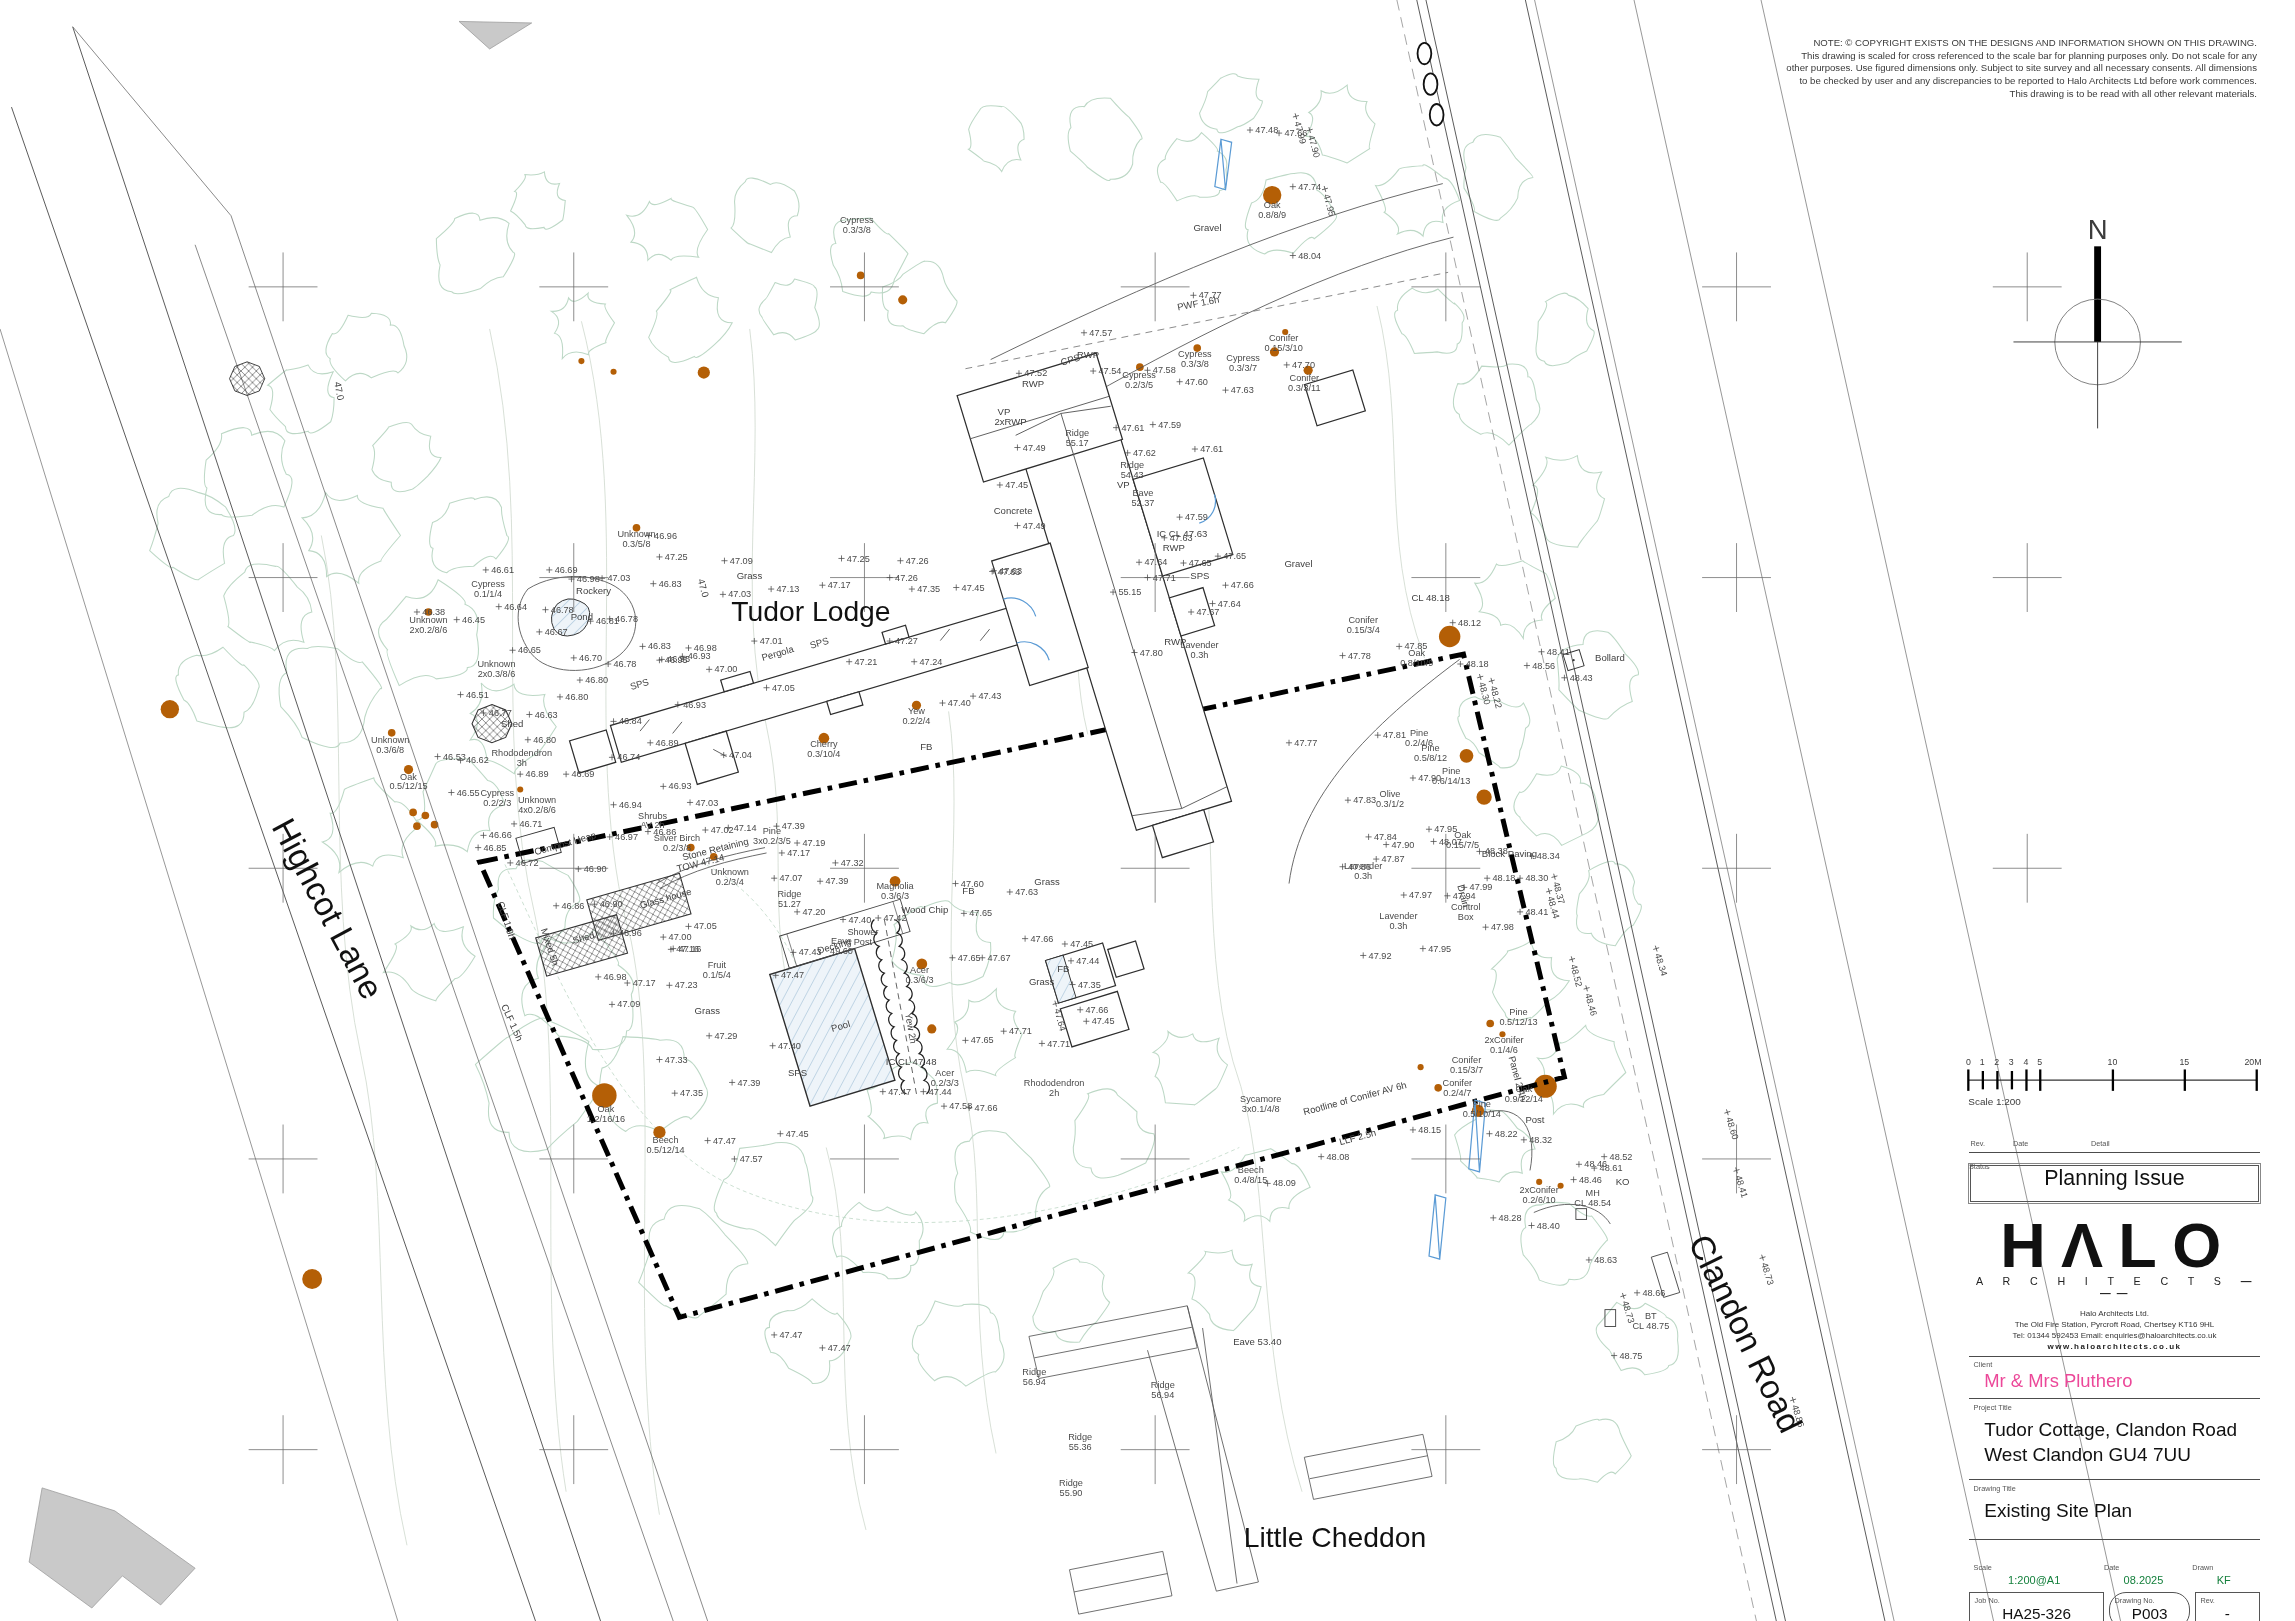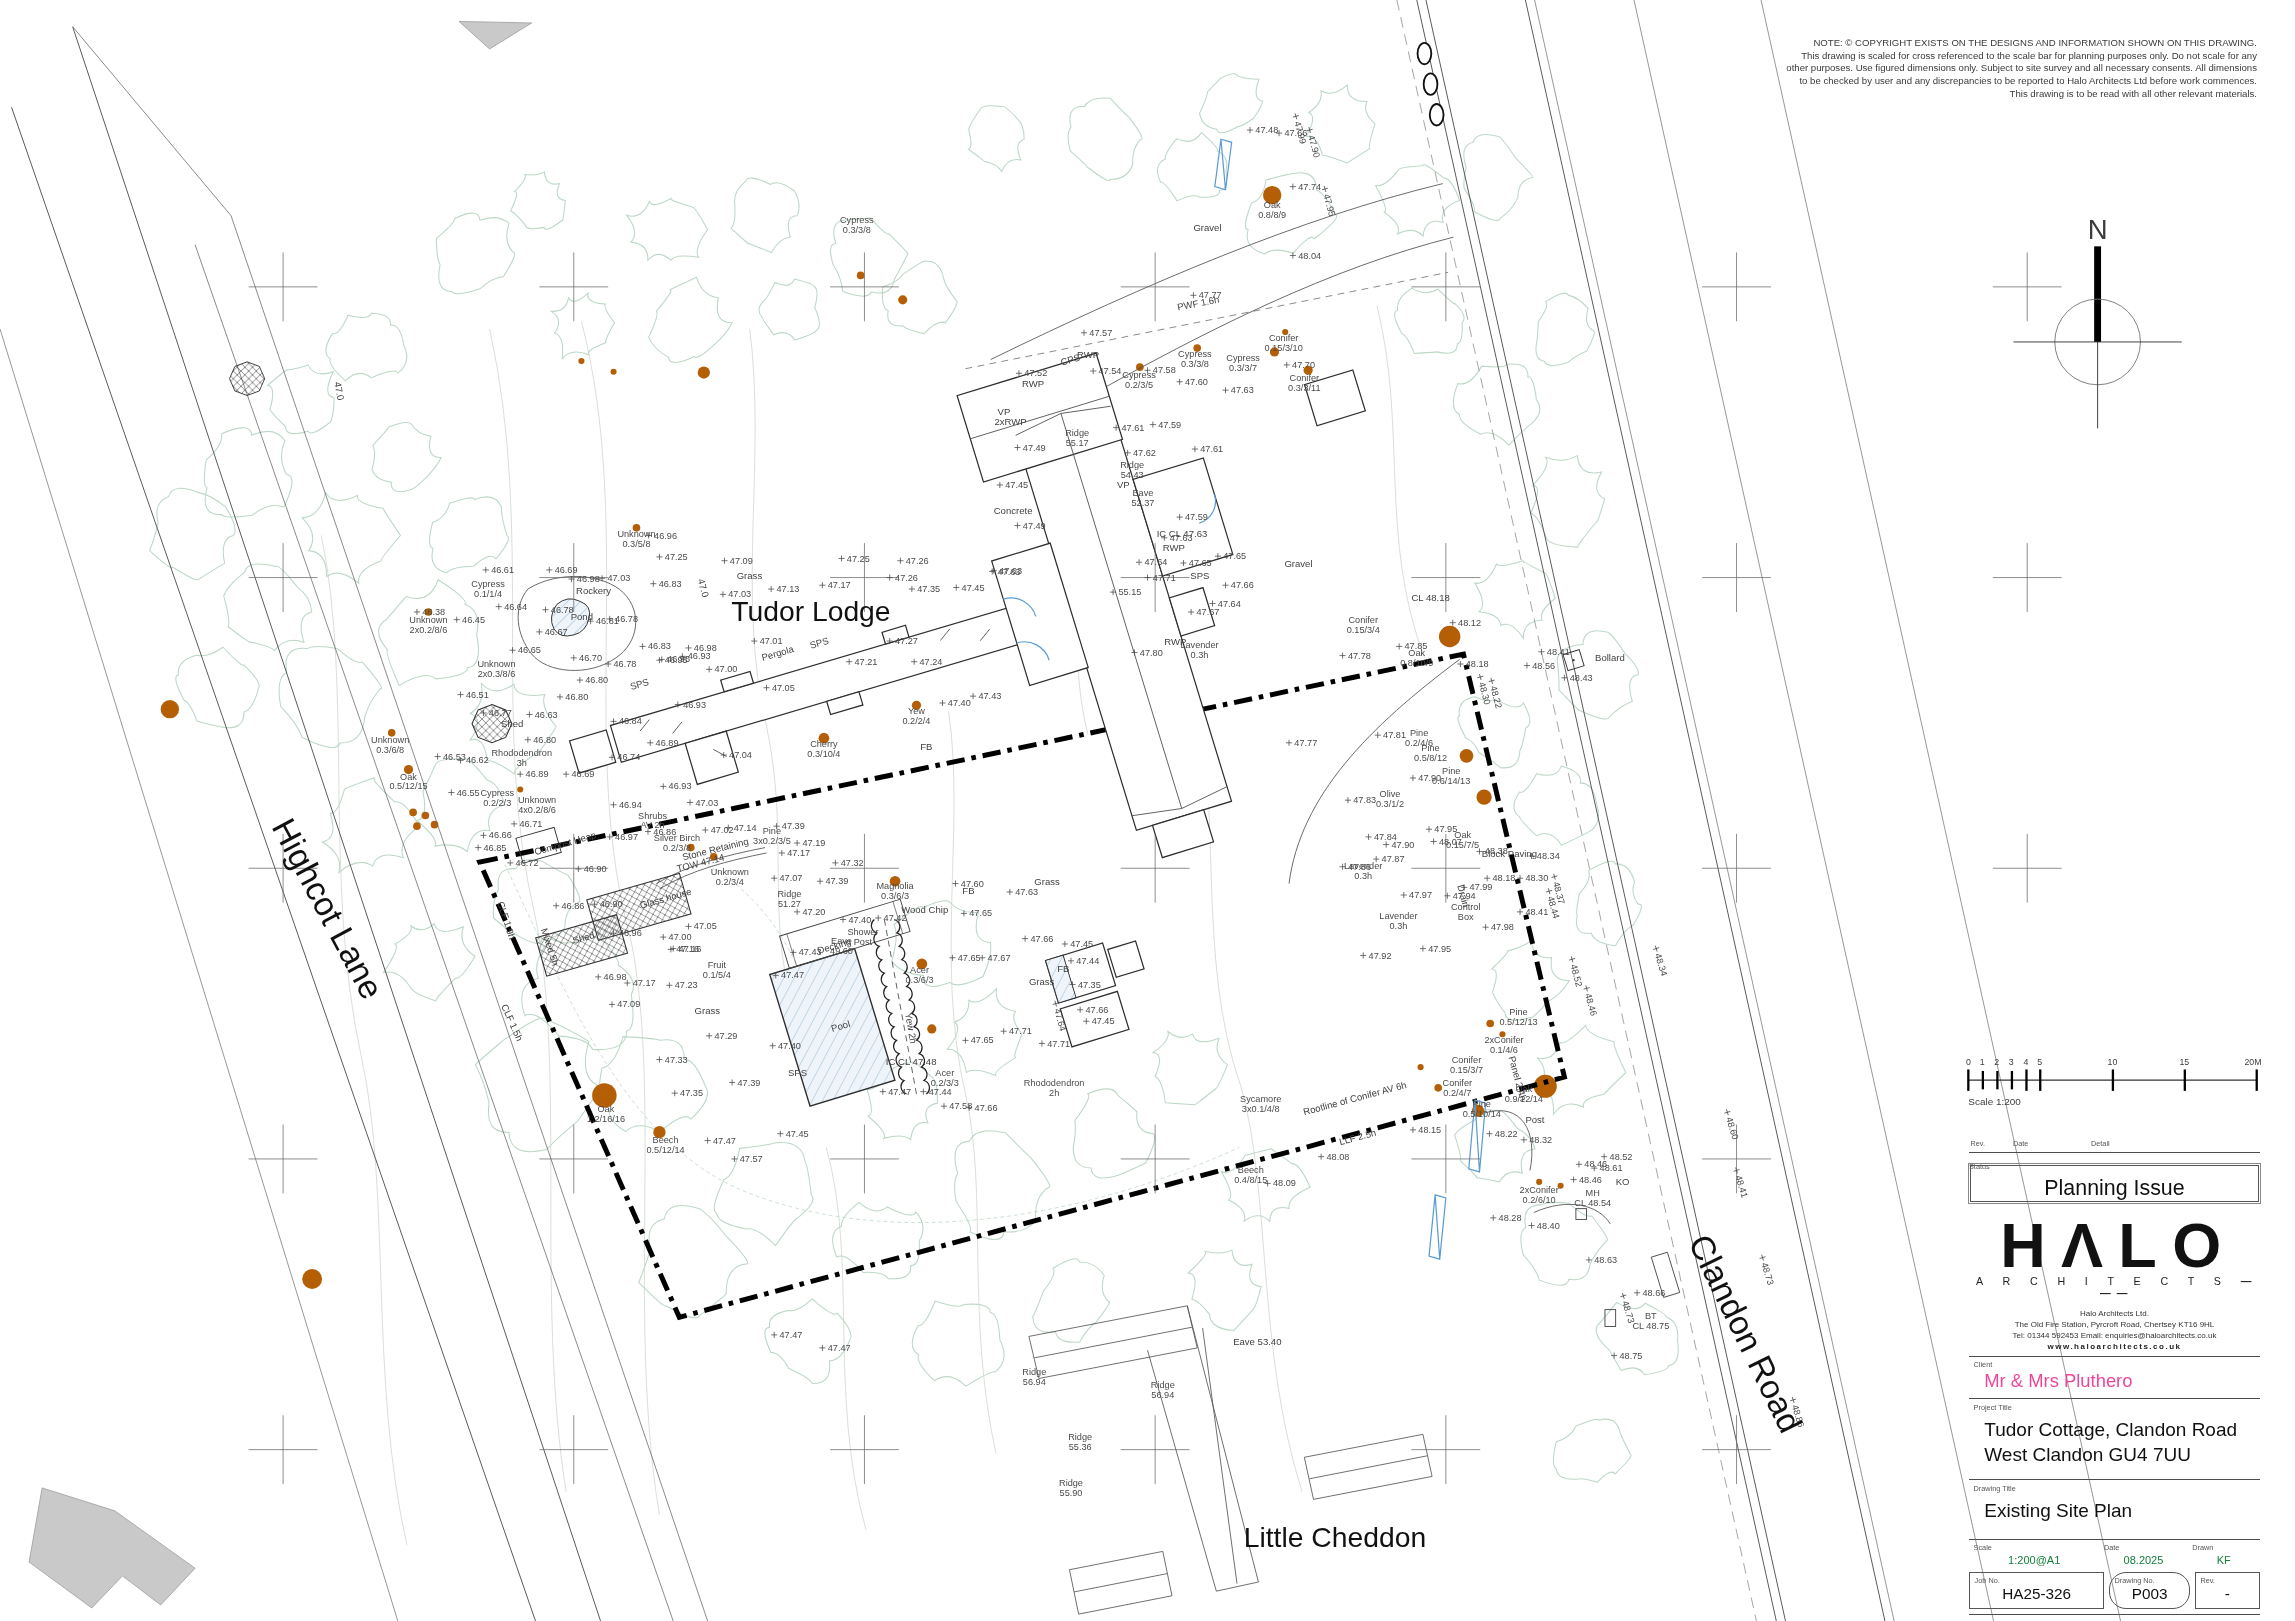--- a/index.html
+++ b/index.html
@@ -34,36 +34,36 @@
   .copyright{position:absolute;left:1752px;top:37px;width:505px;text-align:right;
     font-size:9.6px;line-height:1.32;color:#3a3a3a;}
 
   
   .tblock{position:absolute;left:1969px;top:1137px;width:291px;font-size:9.2px;}
   .tb-revrow{position:relative;height:15.3px;border-bottom:0.9px solid #4c4c4c;}
   .tb-revrow span{position:absolute;top:2.3px;font-size:7.3px;color:#555;}
   .tb-small{font-size:7.3px;color:#555;}
   .tb-status{position:relative;margin-top:2.3px;padding-top:7.7px;}
   .tb-statusbox{border:1.1px solid #555;outline:0.8px solid #888;outline-offset:1.5px;
-     margin:1.5px 0.8px 4.6px 0.8px;height:35px;display:flex;align-items:flex-end;justify-content:center;}
+     margin:1.5px 0.8px 4.6px 0.8px;height:35px;display:flex;align-items:flex-start;justify-content:center;}
   .tb-statusbox div{font-size:21.4px;color:#111;}
   .tb-statuslbl{position:absolute;left:0;top:6.1px;}
   .tb-logo{text-align:center;padding:10.7px 0 3.1px 0;}
   .tb-halo{font-size:63px;font-weight:700;letter-spacing:15.3px;color:#111;line-height:0.9;
      margin-left:7.7px;}
   .tb-architects{font-size:10.7px;letter-spacing:8.4px;color:#222;margin-top:1.5px;}
   .tb-architects b{letter-spacing:1.5px;font-weight:900;}
   .tb-addr{font-size:8px;line-height:1.35;color:#333;margin-top:10px;}
   .tb-web{font-weight:bold;letter-spacing:1.5px;font-size:8px;color:#222;}
   .tb-sec{border-top:0.9px solid #4c4c4c;padding:2.3px 4.6px 6.1px 4.6px;position:relative;}
   .tb-client{font-size:18.4px;color:#ec4899;margin-top:1.5px;padding-left:10.7px;}
   .tb-project{font-size:19px;color:#111;line-height:1.3;margin-top:6.1px;padding-left:10.7px;padding-bottom:6.1px;}
   .tb-drawing{font-size:19px;color:#111;margin-top:7.7px;padding-left:10.7px;padding-bottom:10.7px;}
   .tb-meta{display:flex;border-top:0.9px solid #4c4c4c;}
-  .tb-meta>div{padding:2.3px 4.6px 4.6px 4.6px;}
+  .tb-meta>div{padding:2.3px 4.6px 4.6px 4.6px;margin-top:20px;}
   .tb-meta .v{font-size:11px;color:#15803d;text-align:center;margin-top:1.5px;}
   .tb-m1{width:46%;} .tb-m2{width:30%;} .tb-m3{width:24%;}
   .tb-boxes{display:flex;gap:4.6px;padding:1.5px 0 4.6px 0;}
   .tb-box{border:1.1px solid #555;padding:1.5px 4.6px 4.6px 4.6px;position:relative;}
   .tb-box .v{font-size:15.3px;color:#111;text-align:center;margin-top:0.8px;}
   .tb-b1{width:46%;} .tb-b2{width:26%;border-radius:17px;} .tb-b3{width:20%;}
   .tb-footer{border-top:0.9px solid #4c4c4c;border-bottom:0.9px solid #4c4c4c;
      text-align:center;font-size:7.7px;color:#333;padding:4.6px 0;}
 </style>
 </head>

